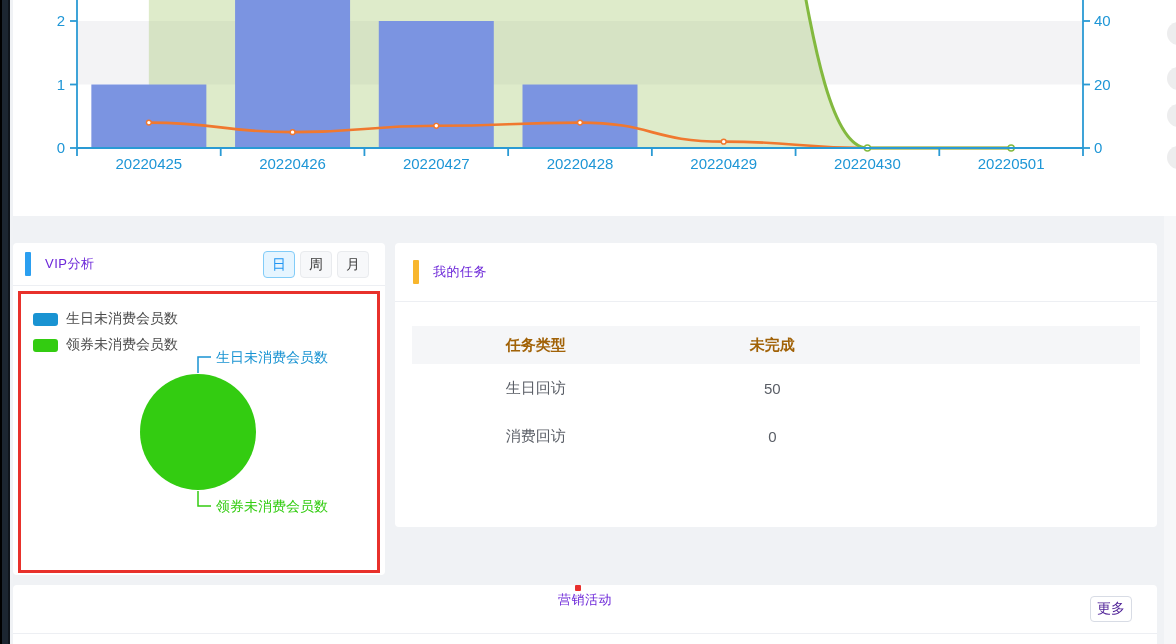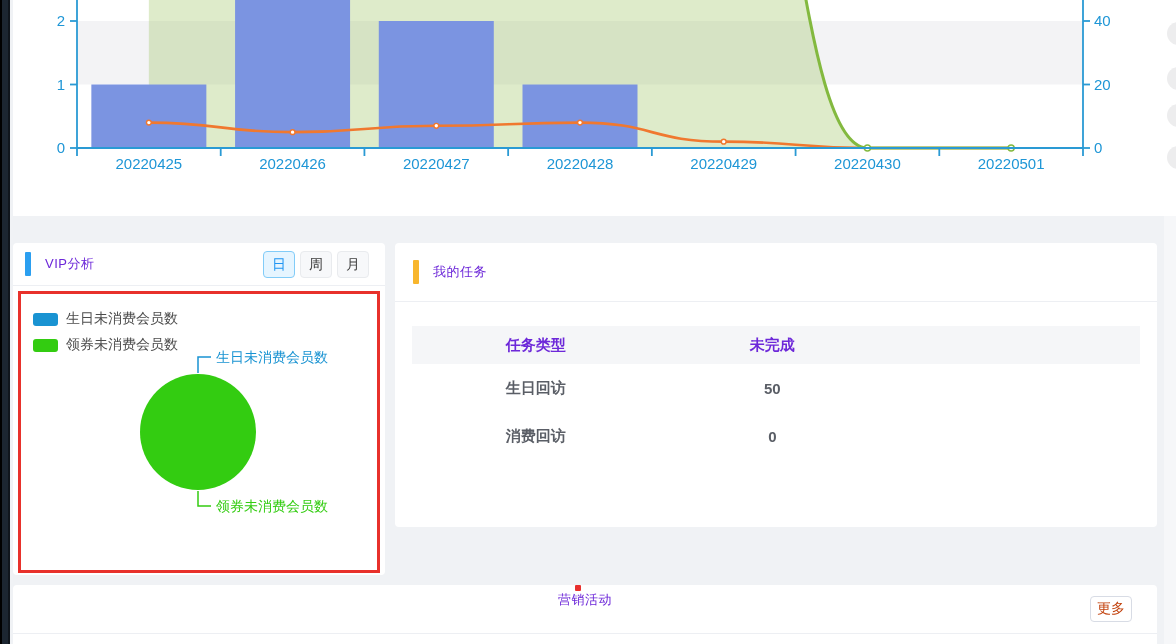--- a/index.html
+++ b/index.html
@@ -39,27 +39,27 @@
   .swatch{width:25px;height:13px;border-radius:3px;margin-right:8px;flex:0 0 25px;}
 
   #pie-svg{position:absolute;left:0;top:0;}
 
   #annotation-box{
     position:absolute;left:18px;top:291px;width:356px;height:276px;
     border:3px solid #e8312b;z-index:100;pointer-events:none;
   }
 
   #tasks-table{margin:24px 17px 0 17px;}
-  .t-head,.t-row{display:grid;grid-template-columns:34% 31% 35%;align-items:center;text-align:center;font-weight:bold;}
-  .t-head{background:#f5f6f8;height:38px;font-weight:bold;color:#6d28d9;font-size:15px;}
+  .t-head,.t-row{display:grid;grid-template-columns:34% 31% 35%;align-items:center;text-align:center;}
+  .t-head{background:#f5f6f8;height:38px;font-weight:bold;color:#a16207;font-size:15px;}
   .t-row{height:48px;color:#5a5e66;font-size:15px;}
 
   #more-btn{
     position:absolute;right:25px;top:11px;min-width:40px;height:26px;box-sizing:border-box;
-    border:1px solid #d8dce5;border-radius:4px;background:#fff;color:#c2410c;font-size:14px;
+    border:1px solid #d8dce5;border-radius:4px;background:#fff;color:#4c1d95;font-size:14px;
     display:flex;align-items:center;justify-content:center;cursor:pointer;padding:0 6px;
   }
 
   #sidebar-edge{
     position:absolute;left:0;top:0;width:10px;height:644px;z-index:90;
     background:linear-gradient(90deg,#000 0 2px,#1c2631 2px 8px,#10161d 8px 10px);
   }
   #scroll-strip{position:absolute;left:1164px;top:216px;width:12px;height:428px;background:#f6f7f9;}
   .fab{position:absolute;left:1167px;width:23px;height:23px;border-radius:50%;background:#ededee;z-index:95;cursor:pointer;}
 </style>

